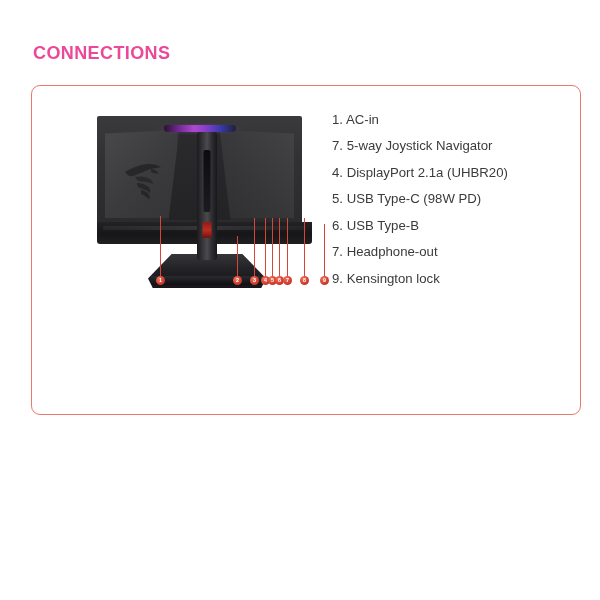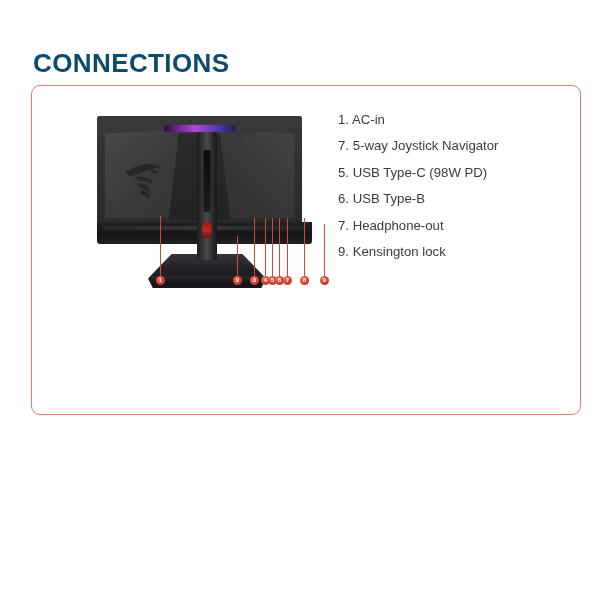--- a/index.html
+++ b/index.html
@@ -13,24 +13,24 @@
     font-family: "Liberation Sans", sans-serif;
     overflow: hidden;
     position: relative;
   }
 
   
   .page-title {
     position: absolute;
     left: 33px;
     top: 31px;
-    font-size: 26px;
+    font-size: 18px;
     font-weight: bold;
     letter-spacing: 0.4px;
-    color: #0c4a6e;
+    color: #ec4899;
     white-space: nowrap;
   }
 
   
   .card {
     position: absolute;
     left: 31px;
     top: 85px;
     width: 550px;
     height: 330px;
@@ -213,21 +213,20 @@
     z-index: 9;
     font-family: "Liberation Sans", sans-serif;
   }
 
   
   .specs-list {
     position: absolute;
     left: 300px;
     top: 25px;
     width: 240px;
-    margin-left: 6px;
   }
   .spec-item {
     font-size: 13.2px;
     color: #3b3b3b;
     line-height: 1.32;
     margin-bottom: 9px;
     white-space: pre-line;
   }
 </style>
 </head>
@@ -282,19 +281,20 @@
         <div class="callout-line" style="left: 212px; top: 112px; height: 58px;"></div>
         <div class="callout-badge" style="left: 208px; top: 170px;">8</div>
         <div class="callout-line" style="left: 232px; top: 118px; height: 52px;"></div>
         <div class="callout-badge" style="left: 228px; top: 170px;">9</div>
       </div>
   </div>
 
   <div class="specs-list" id="specs-list">
       <div class="spec-item">1. AC-in</div>
       <div class="spec-item">7. 5-way Joystick Navigator</div>
+      <div class="spec-item">4. DisplayPort 2.1a (UHBR20)</div>
       <div class="spec-item">5. USB Type-C (98W PD)</div>
       <div class="spec-item">6. USB Type-B</div>
       <div class="spec-item">7. Headphone-out</div>
       <div class="spec-item">9. Kensington lock</div>
     </div>
 
 </div>
 
 </body></html>

